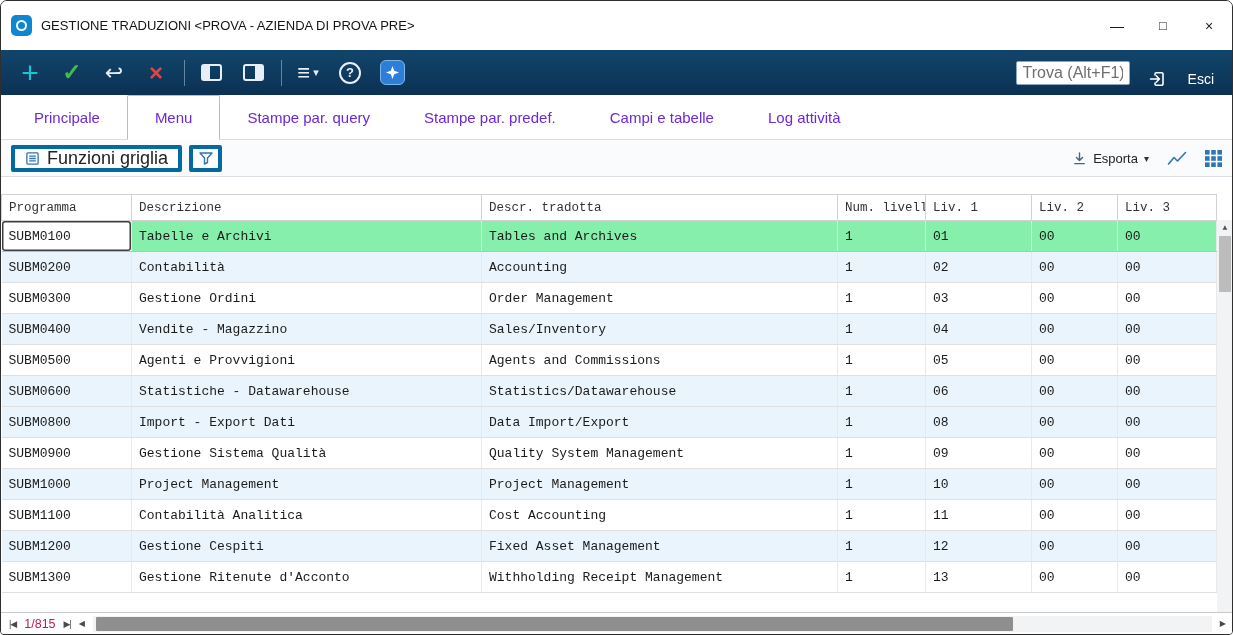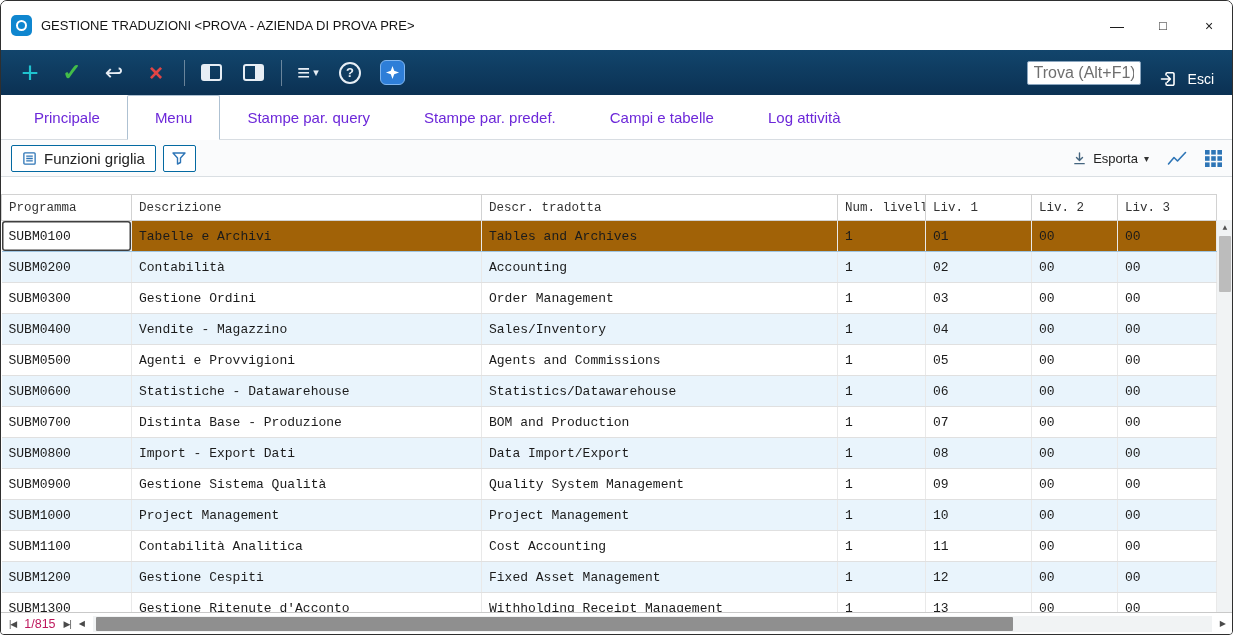--- a/index.html
+++ b/index.html
@@ -35,44 +35,44 @@
   .panel-icon { width: 21px; height: 17px; border: 2px solid #e7eef5; border-radius: 3px; position: relative; }
   .panel-icon.left::before  { content: ""; position: absolute; left: 0; top: 0; bottom: 0; width: 7px; background: #e7eef5; }
   .panel-icon.right::before { content: ""; position: absolute; right: 0; top: 0; bottom: 0; width: 7px; background: #e7eef5; }
   .glyph-menu { color: #e7eef5; font-size: 22px; font-weight: bold; }
   .caret { color: #e7eef5; font-size: 11px; margin-left: 3px; }
   .help-circle { width: 22px; height: 22px; border: 2px solid #e7eef5; border-radius: 50%; display: flex; align-items: center; justify-content: center; color: #e7eef5; font-size: 13px; font-weight: bold; }
   .assist-badge { width: 25px; height: 25px; background: #2e7ed8; border: 1px solid #7fb5ef; border-radius: 6px; display: flex; align-items: center; justify-content: center; }
   .toolbar-right { margin-left: auto; display: flex; align-items: center; gap: 12px; }
   .find-input { width: 114px; height: 24px; border: 1px solid #8ba6bf; border-radius: 2px; font-size: 16px; padding: 0 6px; color: #444; font-family: "Liberation Sans", sans-serif; }
   .find-input::placeholder { color: #6f6f6f; }
-  .exit-btn { display: flex; align-items: center; gap: 11px; color: #ffffff; font-size: 14px; padding: 4px 6px; margin-top: 12px; }
+  .exit-btn { display: flex; align-items: center; gap: 22px; color: #ffffff; font-size: 14px; padding: 4px 6px; margin-top: 12px; }
 
   
   .tabbar { height: 45px; flex: 0 0 auto; background: #fff; display: flex; align-items: stretch; padding-left: 6px; border-bottom: 1px solid #d8dde2; }
   .tab { display: flex; align-items: center; padding: 0 27px; font-size: 15px; color: #6d28d9; margin-bottom: -1px; cursor: default; }
   .tab.active { border: 1px solid #aec1d2; border-bottom: 1px solid #ffffff; background: #fff; border-radius: 2px 2px 0 0; }
 
   
   .gridbar { height: 37px; flex: 0 0 auto; background: #fafbfc; border-bottom: 1px solid #dadfe3; display: flex; align-items: center; padding: 0 10px; gap: 7px; }
-  .gb-btn { height: 27px; background: #fff; border: 1px solid #0369a1; border-radius: 2px; display: flex; align-items: center; gap: 7px; padding: 0 10px; font-size: 15px; color: #222; }
+  .gb-btn { height: 27px; background: #fff; border: 4px solid #0369a1; border-radius: 2px; display: flex; align-items: center; gap: 7px; padding: 0 10px; font-size: 18px; color: #222; }
   .gb-btn.icon-only { width: 33px; justify-content: center; padding: 0; }
   .gridbar-right { margin-left: auto; display: flex; align-items: center; gap: 18px; }
   .export-ctl { display: flex; align-items: center; gap: 6px; font-size: 13px; color: #222; }
   .export-caret { color: #333; font-size: 10px; }
 
   
   .grid-area { flex: 1 1 auto; padding-top: 17px; display: flex; align-items: flex-start; overflow: hidden; position: relative; background: #fff; font-family: Liberation Mono, monospace; }
   table.grid { border-collapse: collapse; table-layout: fixed; width: 1215px; font-size: 13px; }
   col.c1 { width: 130px; } col.c2 { width: 350px; } col.c3 { width: 356px; }
   col.c4 { width: 88px; }  col.c5 { width: 106px; } col.c6 { width: 86px; } col.c7 { width: 99px; }
   table.grid th { height: 26px; font-weight: normal; font-size: 12.5px; color: #333; text-align: left; padding: 0 7px; border: 1px solid #d2d2d2; background: #fff; white-space: nowrap; overflow: hidden; }
   table.grid td { height: 31px; padding: 0 7px; color: #1b1b1b; border-bottom: 1px solid #e0e0e0; border-right: 1px solid #e9e9e9; white-space: nowrap; overflow: hidden; }
   tr.alt td { background: #e9f4fc; }
-  tr.selected td { background: #a16207; border-bottom-color: #9fc5e2; }
+  tr.selected td { background: #86efac; border-bottom-color: #9fc5e2; }
   tr.selected td.focus-cell { background: #ffffff; box-shadow: inset 0 0 0 1.5px #3f3f3f; border-radius: 3px; }
 
   
   .vscroll { width: 16px; height: 429px; margin-top: 26px; background: #f1f3f4; display: flex; flex-direction: column; align-items: stretch; flex: 0 0 auto; }
   .vs-arrow { height: 15px; display: flex; align-items: center; justify-content: center; font-size: 8px; color: #505050; }
   .vs-thumb { height: 56px; margin: 1px 2px 0 2px; background: #bcbcbc; border-radius: 1px; }
 
   
   .statusbar { height: 22px; flex: 0 0 auto; border-top: 1px solid #c9c9c9; background: #fff; display: flex; align-items: center; padding: 0 6px 0 8px; gap: 8px; font-size: 12.5px; color: #222; }
   .nav-glyph { font-size: 9px; color: #4a4a4a; letter-spacing: -1px; cursor: default; }
@@ -273,29 +273,20 @@
           </tr>
           <tr class="alt">
             <td>SUBM0600</td>
             <td>Statistiche - Datawarehouse</td>
             <td>Statistics/Datawarehouse</td>
             <td>1</td>
             <td>06</td>
             <td>00</td>
             <td>00</td>
           </tr>
-          <tr>
-            <td>SUBM0700</td>
-            <td>Distinta Base - Produzione</td>
-            <td>BOM and Production</td>
-            <td>1</td>
-            <td>07</td>
-            <td>00</td>
-            <td>00</td>
-          </tr>
           <tr class="alt">
             <td>SUBM0800</td>
             <td>Import - Export Dati</td>
             <td>Data Import/Export</td>
             <td>1</td>
             <td>08</td>
             <td>00</td>
             <td>00</td>
           </tr>
           <tr>

